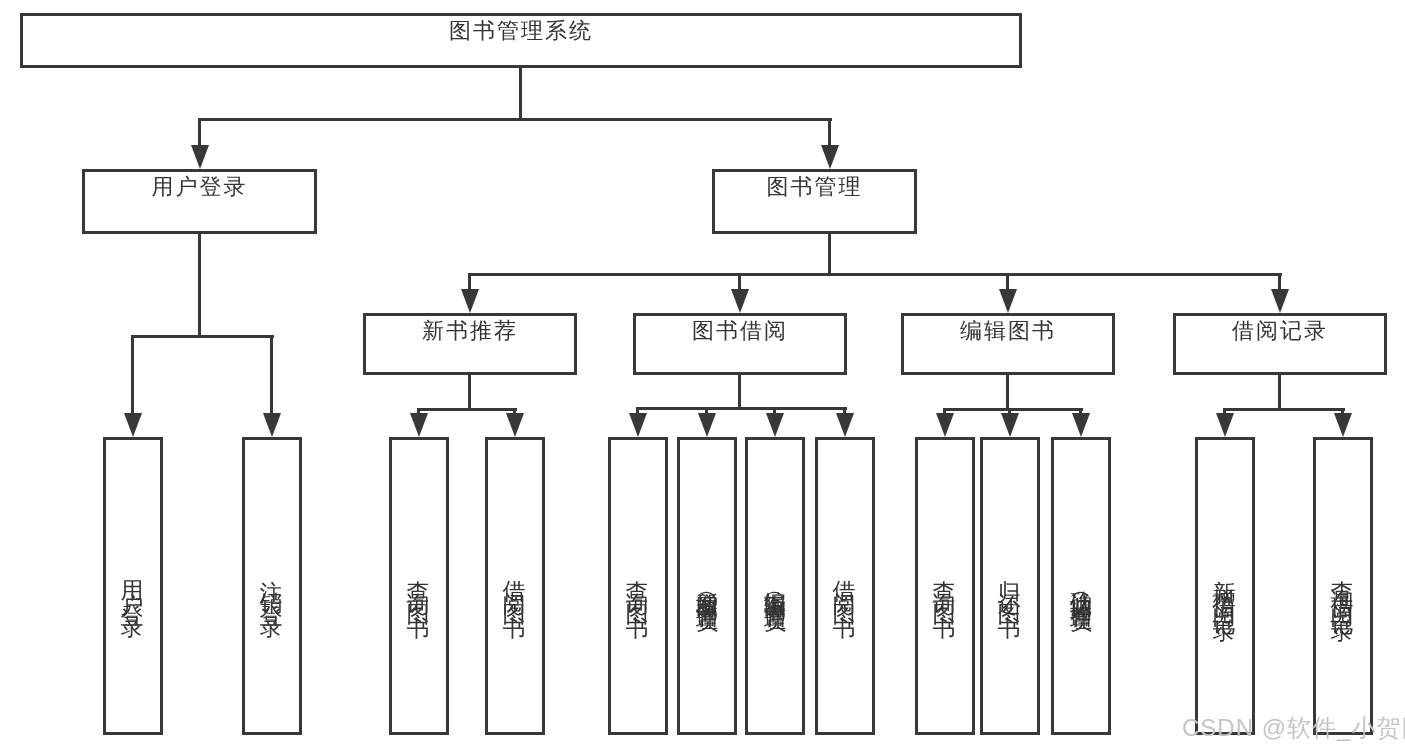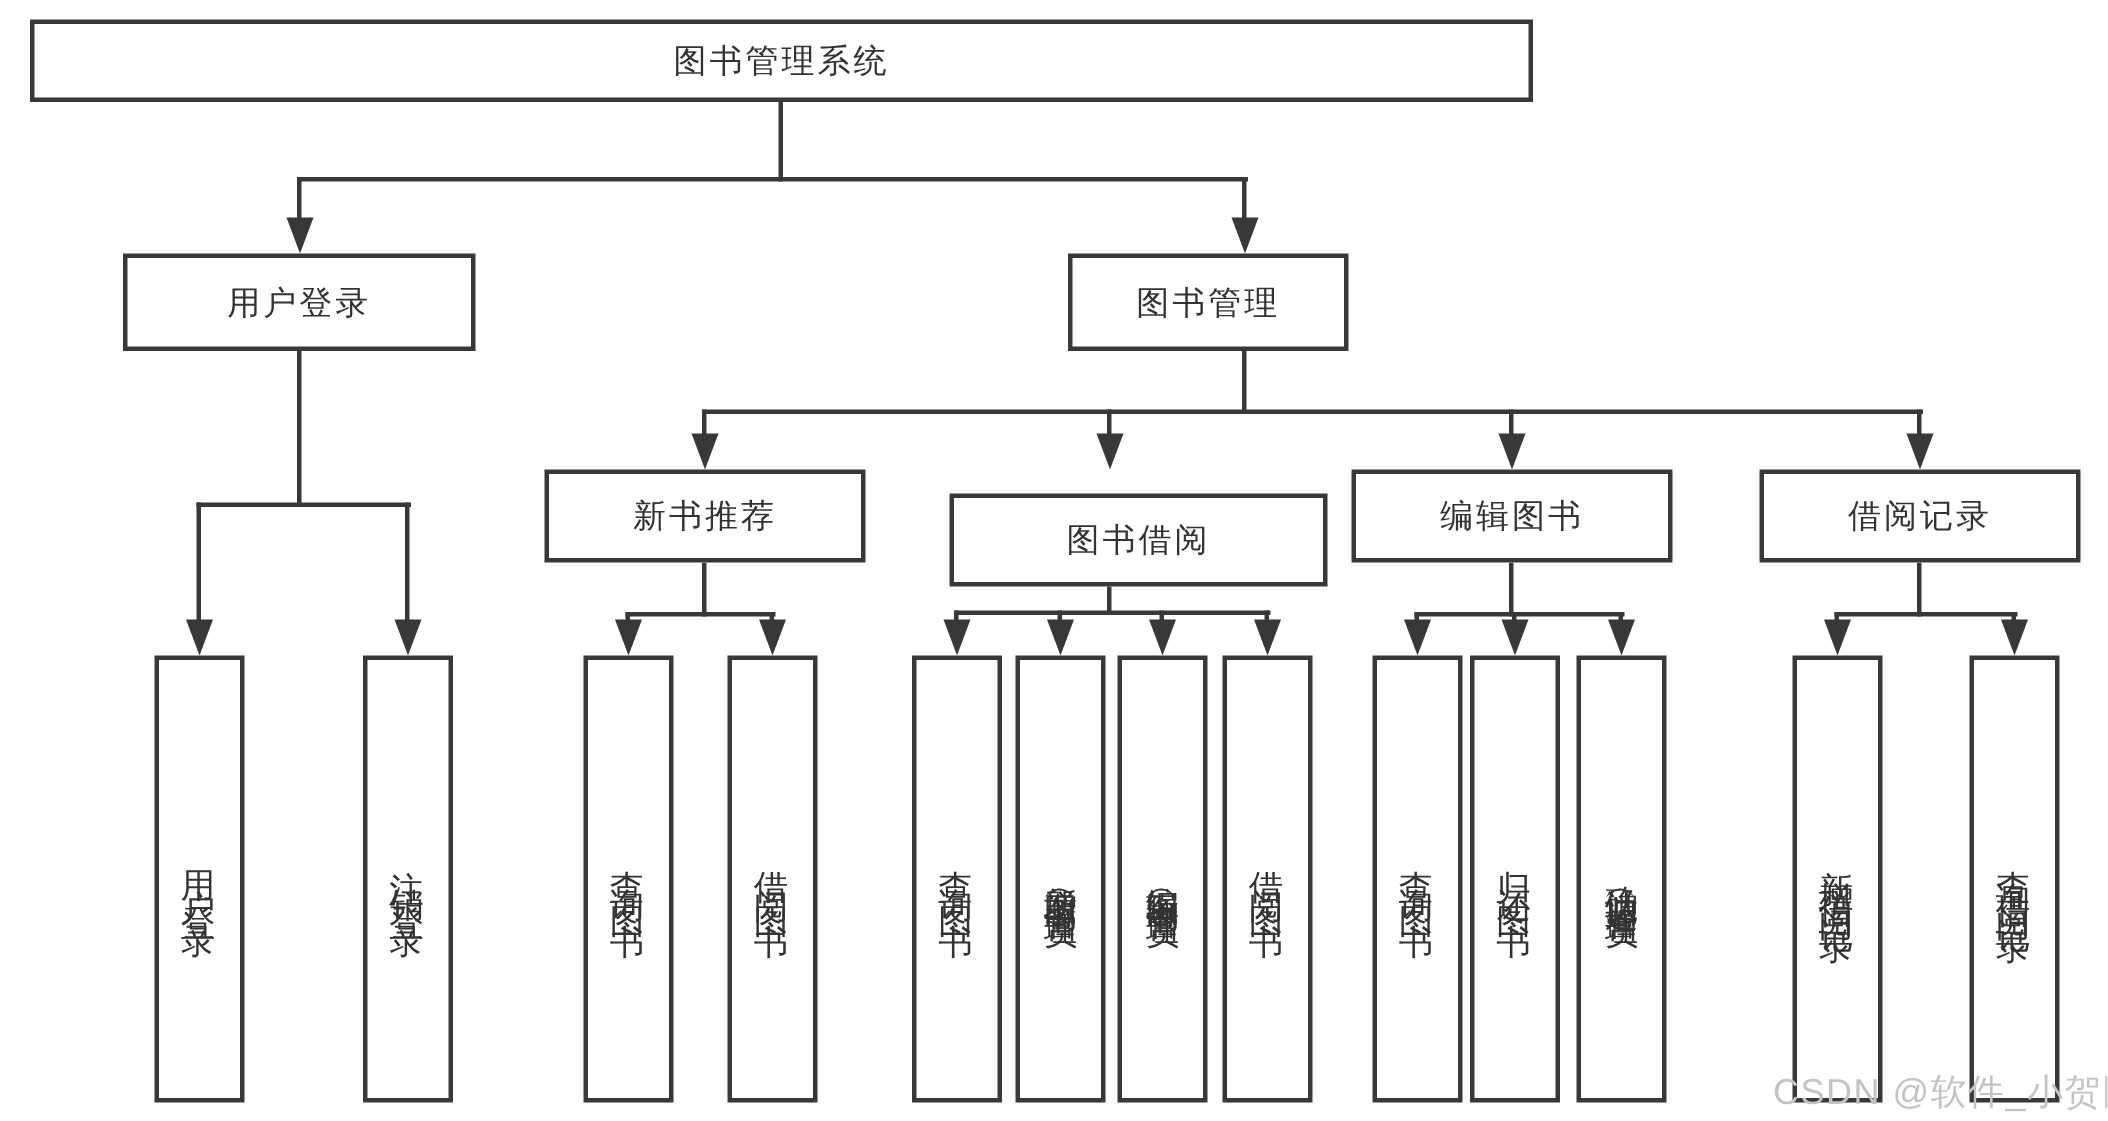--- a/index.html
+++ b/index.html
@@ -1,19 +1,19 @@
 <!DOCTYPE html>
 <html><head>
 <meta charset="utf-8">
 <style>
   html,body { margin:0; padding:0; background:#ffffff; }
   .canvas { position:relative; width:1405px; height:747px; background:#ffffff;
             font-family:"Liberation Sans","DejaVu Sans",sans-serif; overflow:hidden; }
   .hbox { position:absolute; box-sizing:border-box; border:3px solid #383838; background:#ffffff;
-          display:flex; align-items:center; justify-content:center;
+          display:flex; align-items:flex-start; justify-content:center;
           font-size:22px; color:#333333; letter-spacing:2px; }
   .vbox { position:absolute; box-sizing:border-box; border:3px solid #383838; background:#ffffff;
           top:437px; width:60px; height:298px;
           display:flex; align-items:center; justify-content:center;
           font-size:23px; color:#333333; }
   .vbox span { writing-mode:vertical-rl; text-orientation:mixed; letter-spacing:12px; }
   .vbox.med span  { letter-spacing:8px; }
   .vbox.long span { letter-spacing:3px; font-size:22px; }
   .ln { position:absolute; background:#383838; }
   .ar { position:absolute; width:0; height:0;
@@ -86,28 +86,28 @@
   <div class="ar" style="left:1216px;top:413px"></div>
   <div class="ar" style="left:1334px;top:413px"></div>
 
   <div class="hbox" style="left:20px;top:13px;width:1002px;height:55px">
     <span>图书管理系统</span>
   </div>
 
   <div class="hbox" style="left:82px;top:169px;width:235px;height:65px">
     <span>用户登录</span>
   </div>
-  <div class="hbox" style="left:712px;top:169px;width:187px;height:65px">
+  <div class="hbox" style="left:712px;top:169px;width:205px;height:65px">
     <span>图书管理</span>
   </div>
 
   <div class="hbox" style="left:363px;top:313px;width:214px;height:62px">
     <span>新书推荐</span>
   </div>
-  <div class="hbox" style="left:633px;top:329px;width:252px;height:62px">
+  <div class="hbox" style="left:633px;top:313px;width:214px;height:62px">
     <span>图书借阅</span>
   </div>
   <div class="hbox" style="left:901px;top:313px;width:214px;height:62px">
     <span>编辑图书</span>
   </div>
   <div class="hbox" style="left:1173px;top:313px;width:214px;height:62px">
     <span>借阅记录</span>
   </div>
 
   <div class="vbox" style="left:103px">

